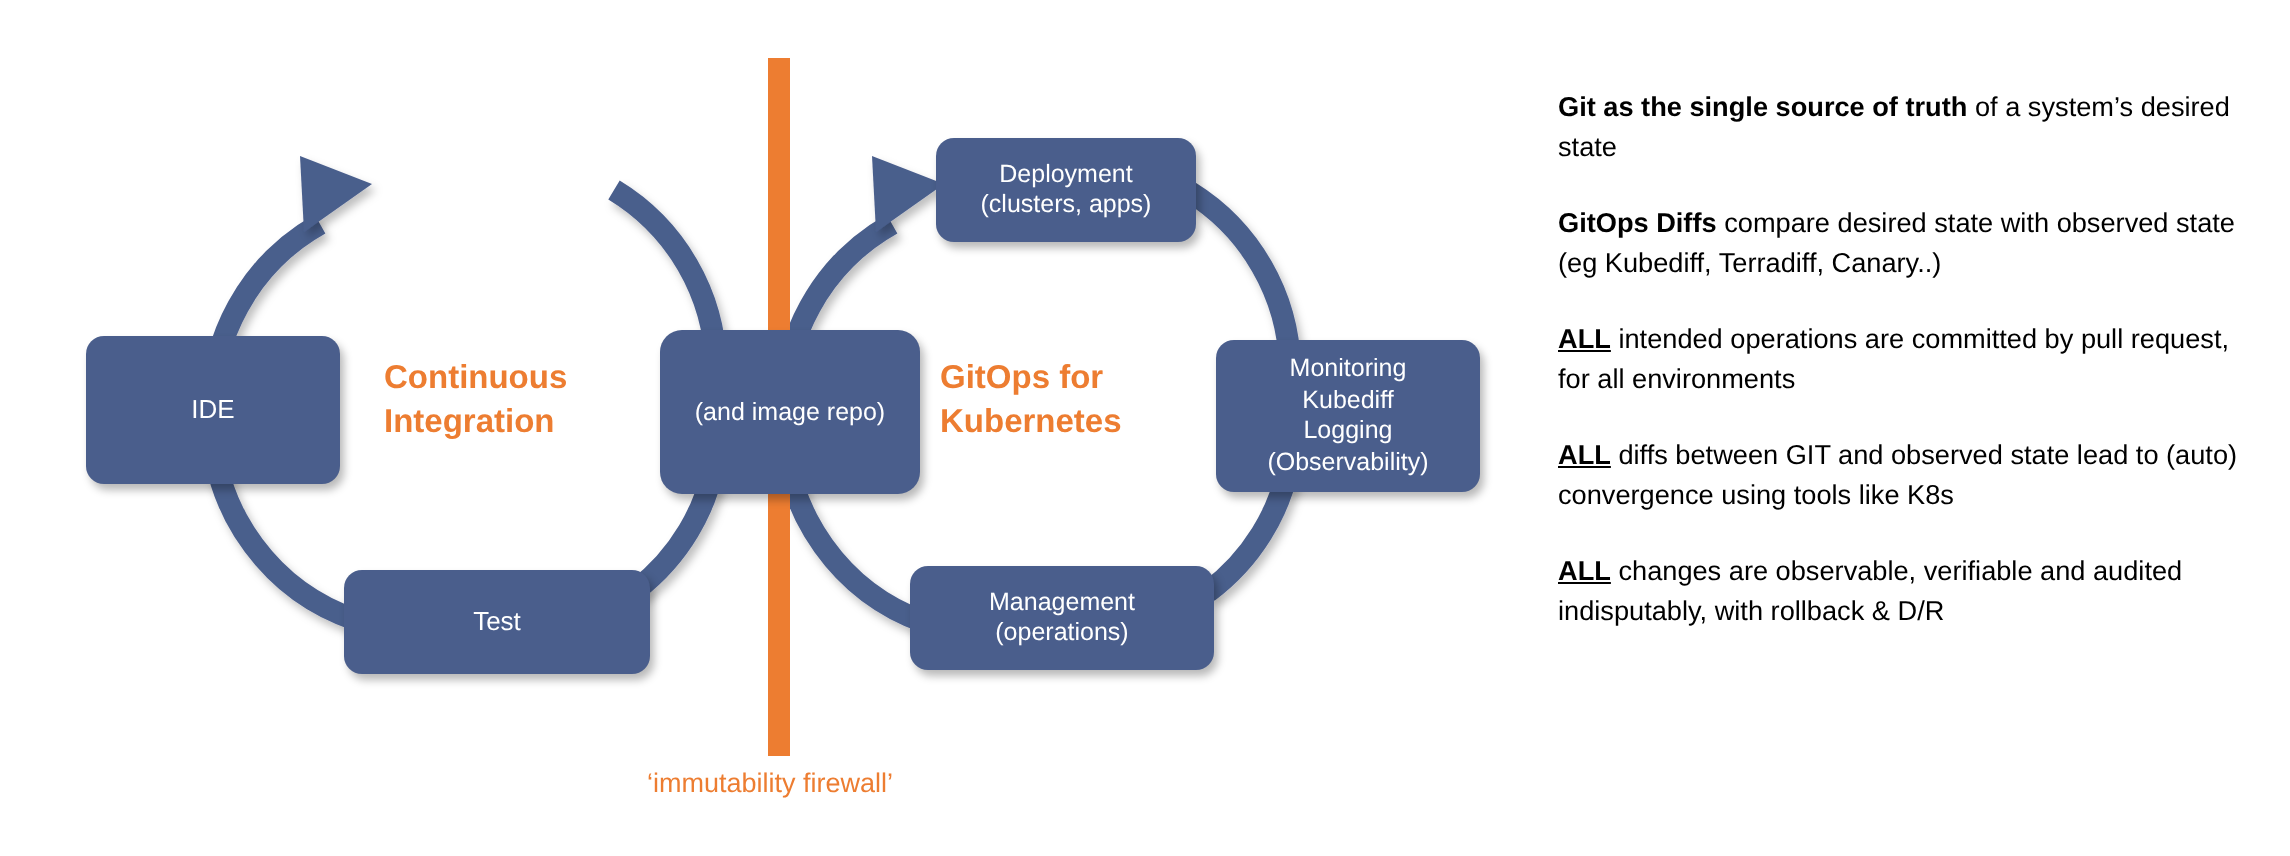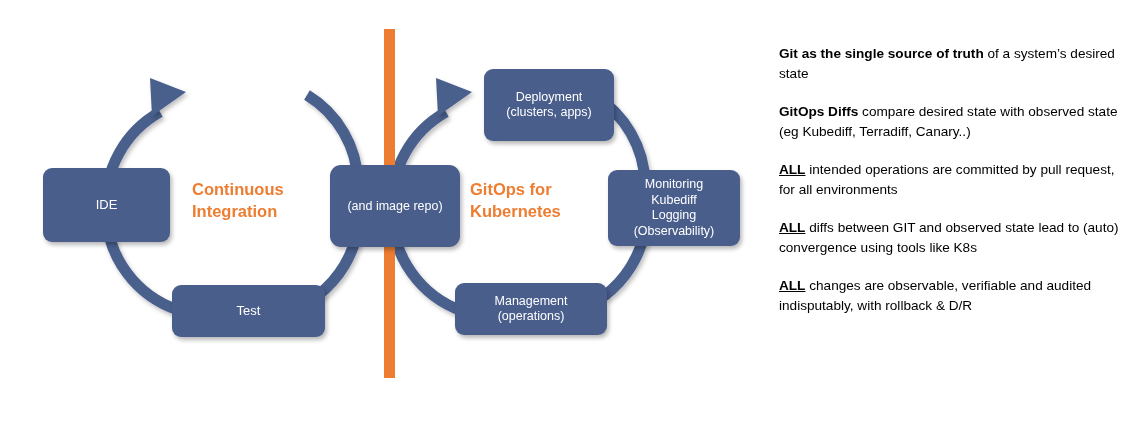--- a/index.html
+++ b/index.html
@@ -74,21 +74,21 @@
     box-shadow: 2px 3px 4px rgba(0,0,0,0.28);
     padding: 2px 6px;
   }
   .node span { display: block; }
 
   .node-ide        { left: 43px;  top: 168px; width: 127px; height: 74px; }
   .node-build      { left: 183px; top: 68px;  width: 127px; height: 57px; }
   .node-test       { left: 172px; top: 285px; width: 153px; height: 52px; }
   .node-git        { left: 330px; top: 165px; width: 130px; height: 82px;
                      border-radius: 11px; }
-  .node-deployment { left: 468px; top: 69px;  width: 130px; height: 72px; margin-left: 16px; }
+  .node-deployment { left: 468px; top: 69px;  width: 130px; height: 52px; }
   .node-management { left: 455px; top: 283px; width: 152px; height: 52px; }
   .node-monitoring { left: 608px; top: 170px; width: 132px; height: 76px; }
 
   .git-title {
     font-size: 25px;
     font-weight: bold;
     line-height: 29px;
     letter-spacing: 0.5px;
   }
   .git-sub {
@@ -163,20 +163,21 @@
 
         <path d="M 462,311 A 106,106 0 0 1 392,213"></path>
       </g>
 
       <g filter="url(#softshadow)">
         <polygon points="436,78 472,92 438,116" fill="#4A5E8C"></polygon>
       </g>
     </svg>
 
     <div class="firewall-bar"></div>
+    <div class="firewall-caption">‘immutability firewall’</div>
 
     <div class="section-label label-ci">
       <span>Continuous</span>
       <span>Integration</span>
     </div>
     <div class="section-label label-gitops">
       <span>GitOps for</span>
       <span>Kubernetes</span>
     </div>
 

